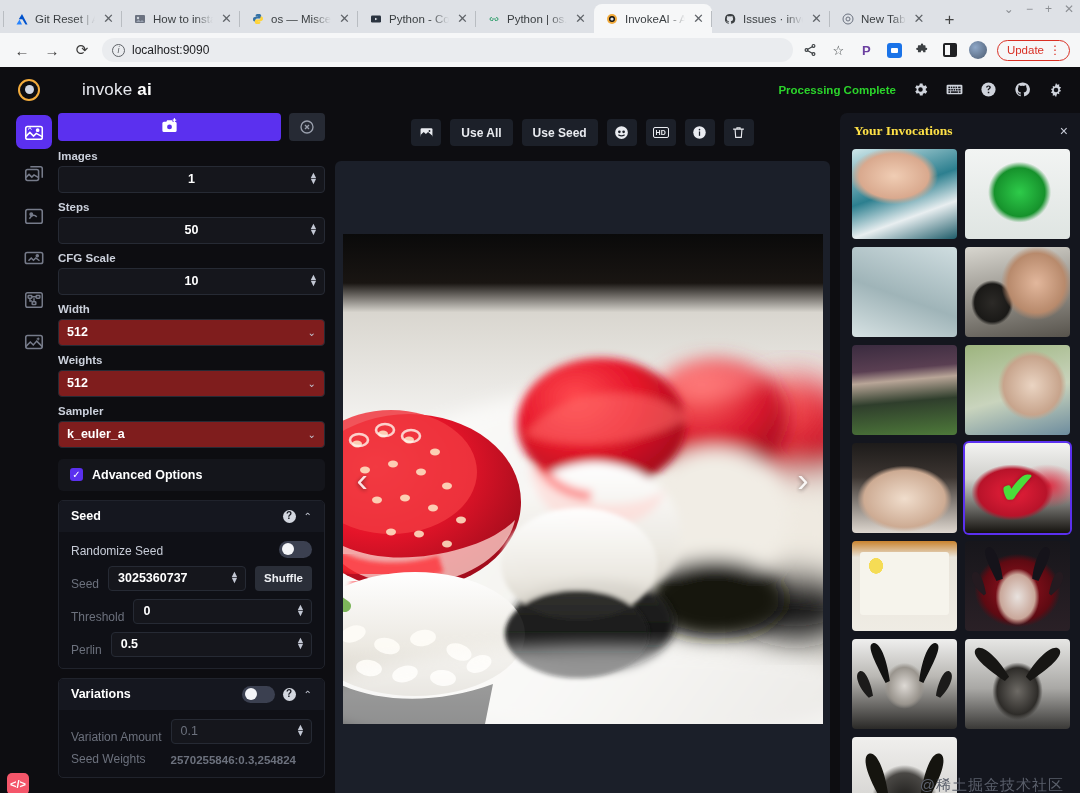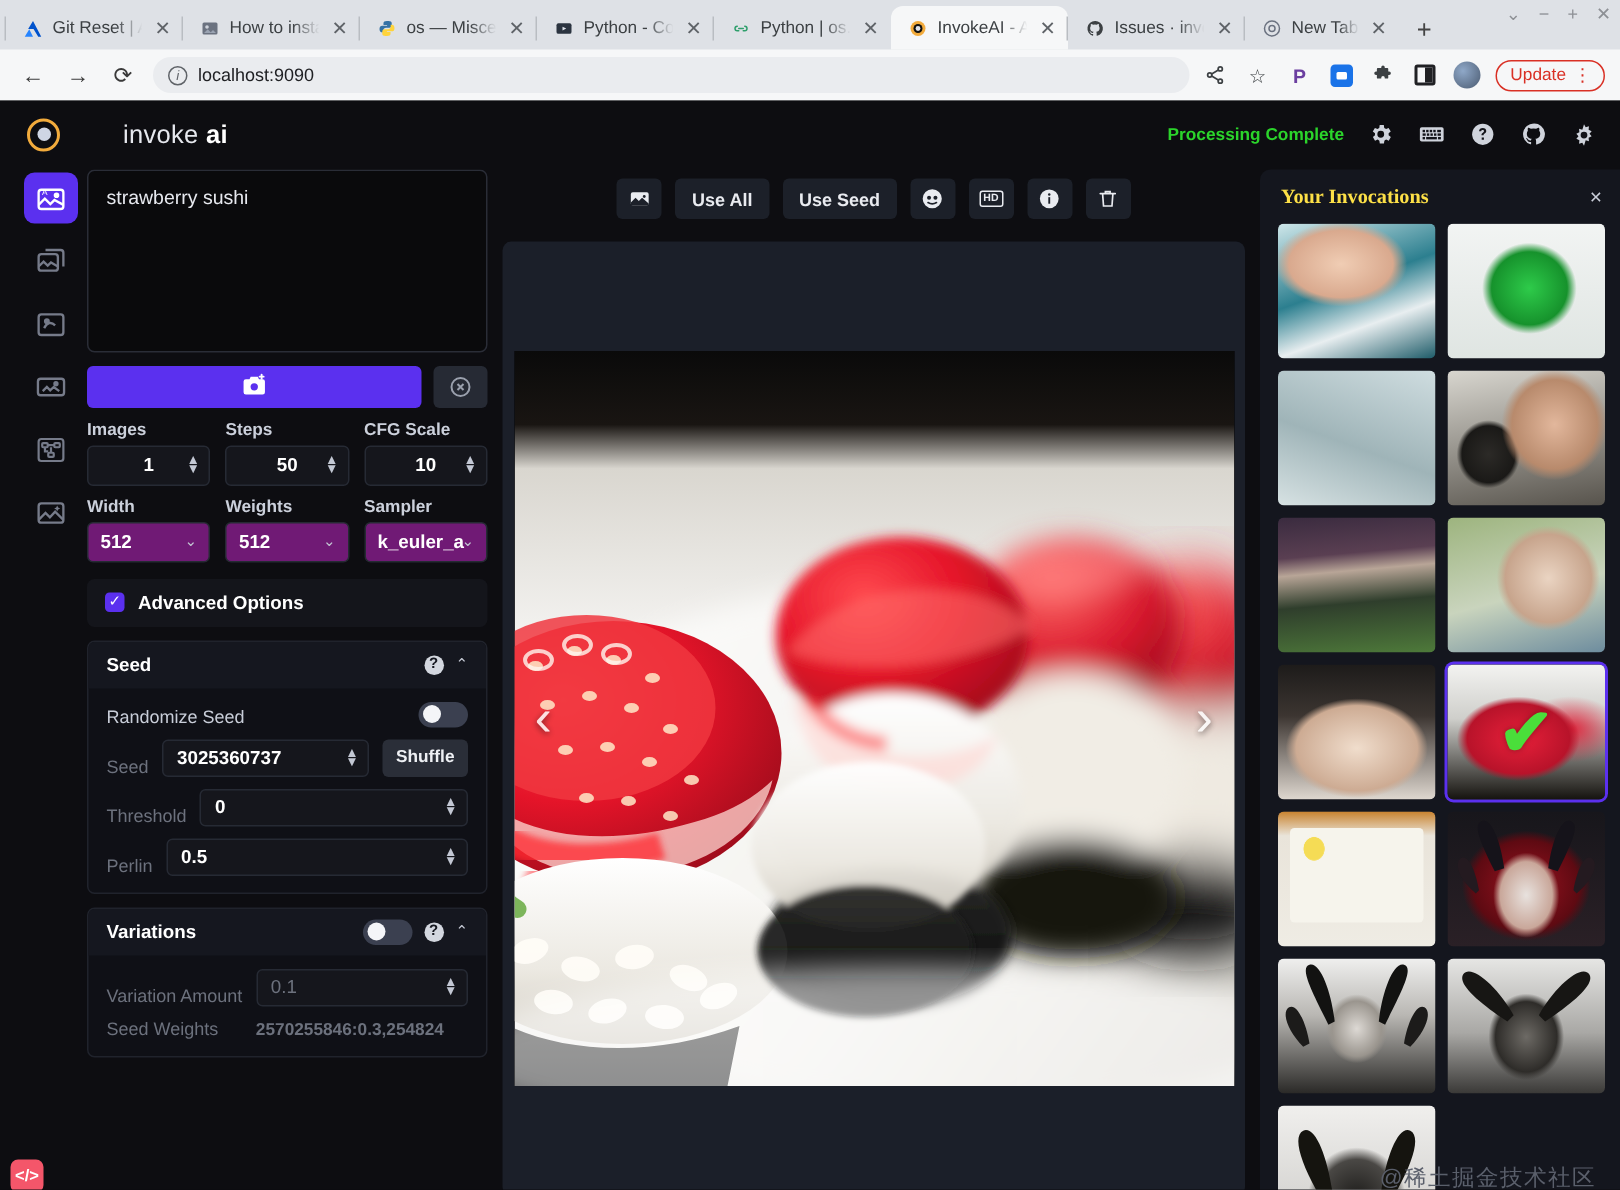--- a/index.html
+++ b/index.html
@@ -90,28 +90,28 @@
     height: 122px; background: #0a0a0c; border: 1px solid #2a2d37; border-radius: 5px;
     color: #e7e9ef; font-size: 13px; padding: 10px 12px; resize: none; outline: none;
     font-family: "Liberation Sans", sans-serif; width: 100%;
   }
   .invoke-row { display: flex; gap: 8px; align-items: center; }
   .invoke-btn { flex: 1 1 auto; height: 28px; background: #5b30ef; border: none; border-radius: 4px;
      display: flex; align-items: center; justify-content: center; color: #fff; }
   .cancel-btn { width: 36px; height: 28px; background: #262a34; border-radius: 4px;
      display:flex; align-items:center; justify-content:center; color:#9aa0ad; }
 
-  .grid3 { display: grid; grid-template-columns: 1fr 1fr 1fr; gap: 8px 10px; }
+  .grid3 { display: grid; grid-template-columns: 1fr; gap: 8px 10px; }
   .fld-label { font-size: 11.5px; color: #cbd0db; font-weight: bold; margin-bottom: 4px; display:block; }
   .num-field { height: 27px; background: #15161c; border: 1px solid #262a34; border-radius: 4px;
      display: flex; align-items: center; justify-content: center; position: relative; }
   .num-val { font-size: 12.5px; color: #fff; font-weight: bold; }
   .stepper { position: absolute; right: 6px; top: 50%; transform: translateY(-50%);
      display: flex; flex-direction: column; line-height: .62; font-size: 9px; color: #c3c8d4; }
-  .sel-field { height: 27px; background: #701a75; border: 1px solid #262a34; border-radius: 4px;
+  .sel-field { height: 27px; background: #7f1d1d; border: 1px solid #262a34; border-radius: 4px;
      display: flex; align-items: center; padding: 0 8px; position: relative; }
   .sel-val { font-size: 12.5px; color: #fff; font-weight: bold; }
   .sel-caret { position: absolute; right: 8px; font-size: 10px; color: #c3c8d4; }
 
   .adv-bar { height: 32px; background: #14151b; border-radius: 5px; display: flex; align-items: center;
      gap: 9px; padding: 0 12px; margin-top: 2px; }
   .chk { width: 13px; height: 13px; border-radius: 3px; background: #5b30ef; display:flex;
      align-items:center; justify-content:center; color:#fff; font-size: 10px; line-height:1; }
   .adv-label { font-size: 12.5px; color: #fff; font-weight: bold; }
 
@@ -462,21 +462,20 @@
       <div class="rail-btn">
         <svg width="22" height="22" viewBox="0 0 24 24" fill="none" stroke="currentColor" stroke-width="1.7">
             <rect x="3" y="5" width="18" height="14" rx="2"></rect>
             <path d="M3 17l5-5 3.2 3.2L15 11l6 6"></path>
             <path d="M16.5 6.5l.7 1.5 1.5.7-1.5.7-.7 1.5-.7-1.5-1.5-.7 1.5-.7z" fill="currentColor" stroke="none"></path>
           </svg>
       </div>
     </div>
 
     <div class="options">
-      <textarea class="prompt-box" placeholder="Enter a prompt" style="">strawberry sushi</textarea>
 
       <div class="invoke-row">
         <div class="invoke-btn">
           <svg width="19" height="19" viewBox="0 0 24 24" fill="#fff">
               <path d="M9 4l-1 2H5a2 2 0 00-2 2v9a2 2 0 002 2h14a2 2 0 002-2V8a2 2 0 00-2-2h-3l-1-2z"></path>
               <circle cx="12" cy="12.5" r="3.1" fill="#5b30ef"></circle>
               <path d="M18.2 2.2v3.4M16.5 3.9h3.4" stroke="#fff" stroke-width="1.6" stroke-linecap="round"></path>
             </svg>
         </div>
         <div class="cancel-btn">

